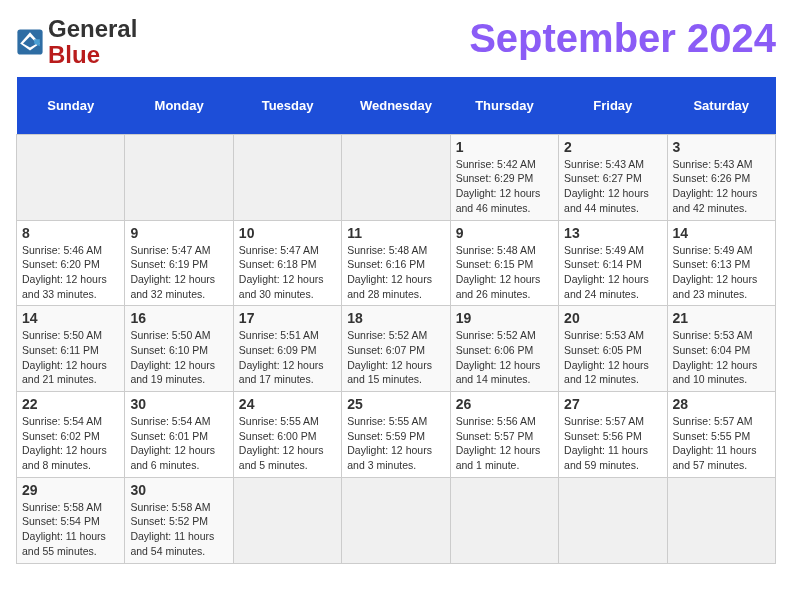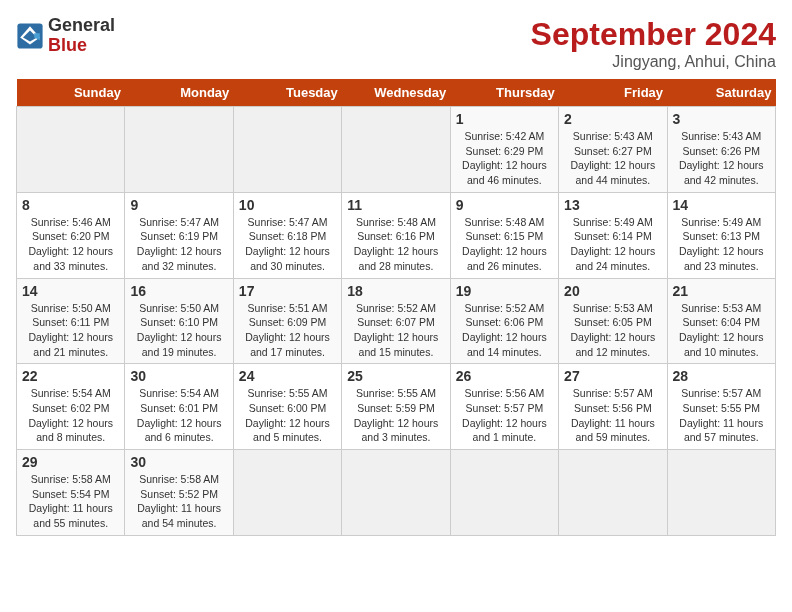--- a/index.html
+++ b/index.html
@@ -16,54 +16,54 @@
       justify-content: space-between;
       margin-bottom: 8px;
     }
     .logo {
       display: flex;
       align-items: center;
     }
     .logo-text {
       display: flex;
       flex-direction: column;
-      font-size: 18px;
+      font-size: 24px;
       font-weight: bold;
       color: #333;
       line-height: 1.1;
     }
     .logo-text span:first-child { color: #333; }
     .logo-icon {
       width: 28px;
       height: 28px;
       margin-right: 4px;
     }
     .title-block {
       text-align: right;
     }
     .title-block h1 {
-      font-size: 32px;
-      font-weight: bold;
-      color: #b91c1c;
+      font-size: 40px;
+      font-weight: bold;
+      color: #8b5cf6;
     }
     .title-block h2 {
       font-size: 16px;
       font-weight: normal;
       color: #555;
     }
     table {
       width: 100%;
       border-collapse: collapse;
       font-size: 11px;
     }
     thead tr th {
-      background: #c2410c;
+      background: #1d4ed8;
       color: #fff;
-      padding: 6px 4px;
-      text-align: right;
+      padding: 21px 4px;
+      text-align: center;
       font-size: 13px;
       font-weight: bold;
     }
     tbody tr td {
       border: 1px solid #ccc;
       padding: 4px 5px;
       vertical-align: top;
       background: #fff;
       min-height: 70px;
     }
@@ -74,21 +74,20 @@
       font-size: 14px;
       font-weight: bold;
       color: #333;
       display: block;
       margin-bottom: 2px;
     }
     .day-info {
       font-size: 10.5px;
       color: #333;
       line-height: 1.4;
-      text-align: center;
     }
     td.empty {
       background: #f0f0f0 !important;
     }
   </style>
 </head>
 <body>
 
 <div class="header">
   <div class="logo">
@@ -98,21 +97,20 @@
       <polygon points="20,12 30,22 20,28 10,22" fill="#2e6da4"></polygon>
       <polygon points="26,16 34,16 34,26 26,22" fill="#4a9fd4"></polygon>
     </svg>
     <div class="logo-text">
       <span>General</span>
       <span style="color:#b91c1c;">Blue</span>
     </div>
   </div>
   <div class="title-block">
     <h1>September 2024</h1>
-    <h2>Jingyang, Anhui, China</h2>
   </div>
 </div>
 
 <table>
   <thead>
     <tr>
     <th>Sunday</th>
         <th>Monday</th>
         <th>Tuesday</th>
         <th>Wednesday</th>

